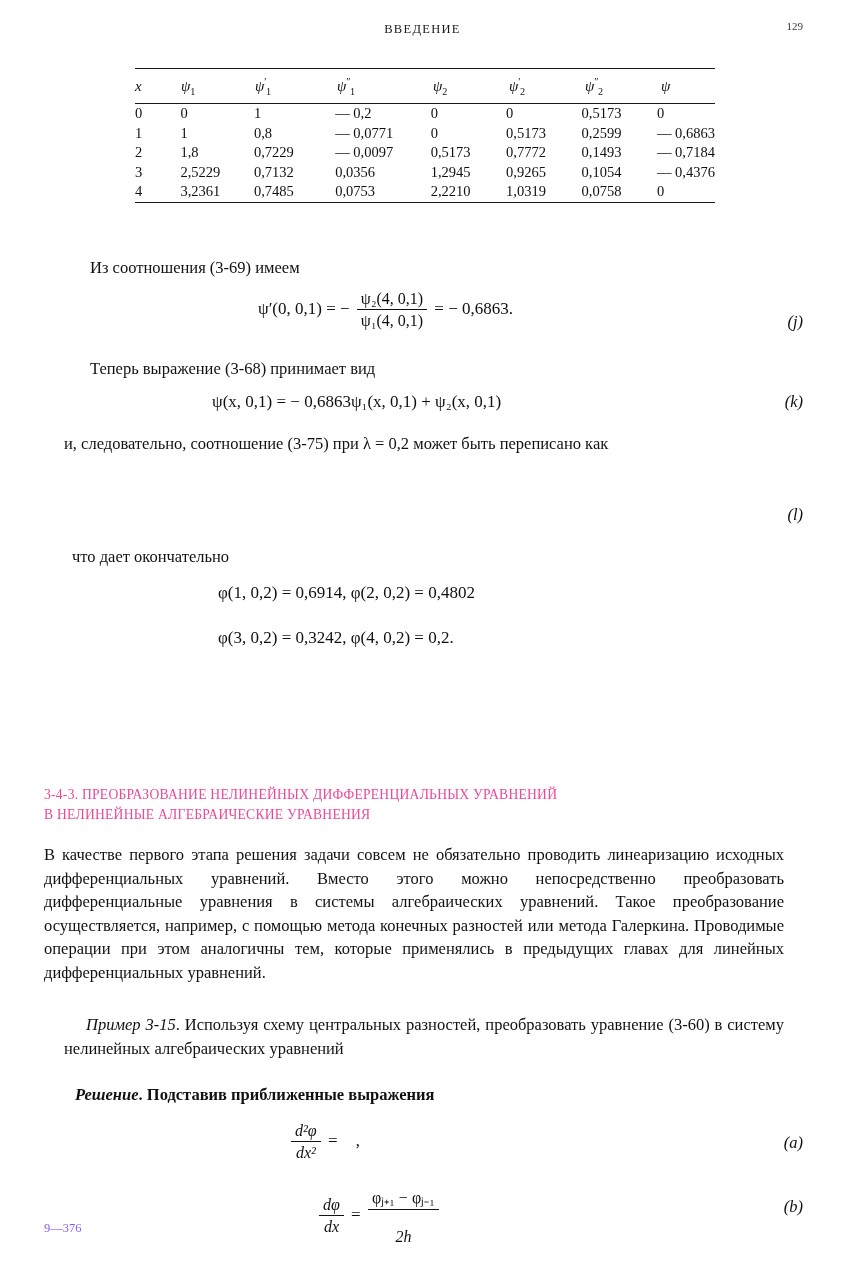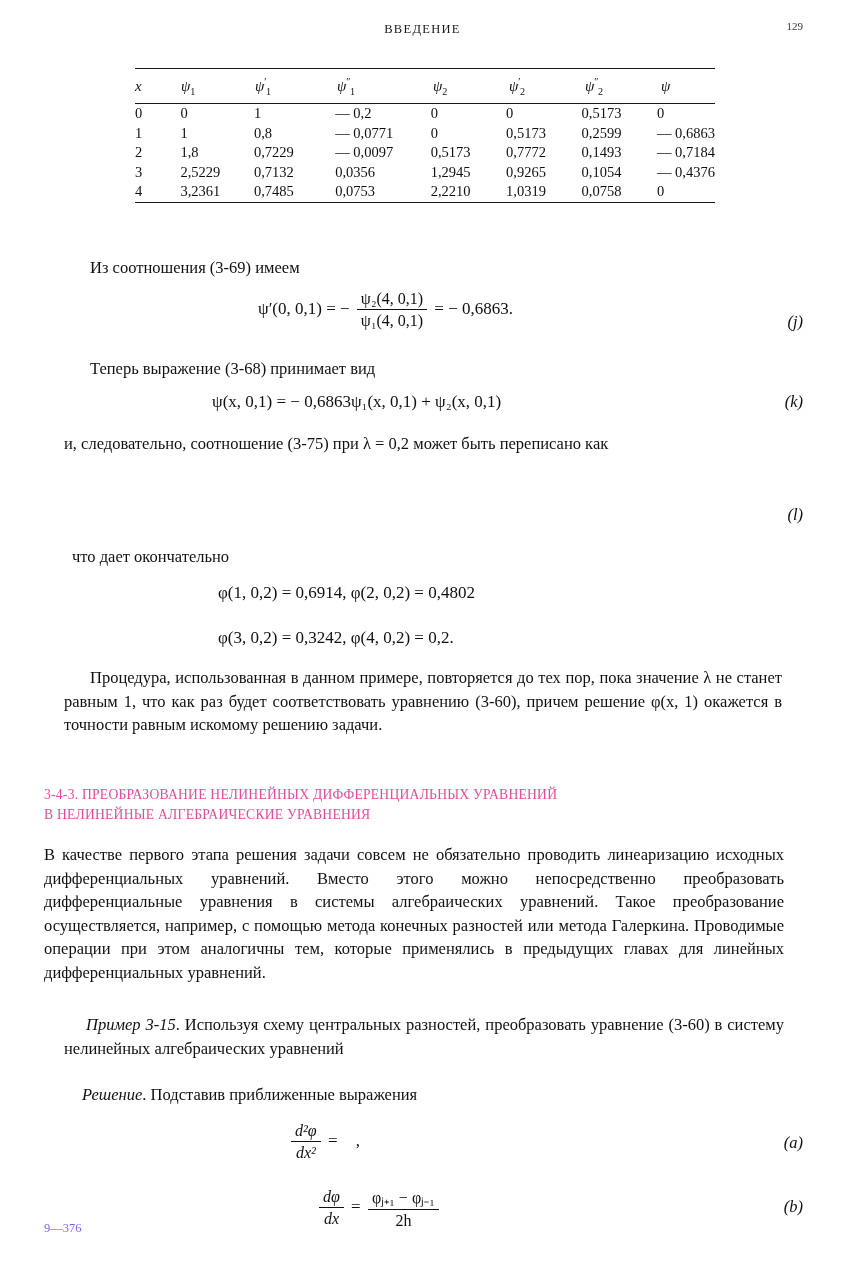--- a/index.html
+++ b/index.html
@@ -273,32 +273,31 @@
 
   <div class="para" style="top:432px; left:64px; width:718px;">и, следовательно, соотношение (3-75) при λ = 0,2 может быть переписано как</div>
 
   <div class="eqlabel" style="top:505px;">(l)</div>
 
   <div class="para" style="top:545px; left:72px; width:718px;">что дает окончательно</div>
 
   <div class="eq" style="top:583px; left:218px;">φ(1, 0,2) = 0,6914,     φ(2, 0,2) = 0,4802</div>
   <div class="eq" style="top:628px; left:218px;">φ(3, 0,2) = 0,3242,     φ(4, 0,2) = 0,2.</div>
 
-  <div class="para indent" style="top:666px; left:64px; width:718px;">Процедура, использованная в данном примере, повторяется до тех пор, пока значение λ не станет равным 1, что как раз будет соответствовать уравнению (3-60), причем решение φ(x, 1) окажется в точности равным искомому решению задачи.</div>
 
   <div class="section-head" style="top:785px; left:44px; width:740px;">3-4-3. ПРЕОБРАЗОВАНИЕ НЕЛИНЕЙНЫХ ДИФФЕРЕНЦИАЛЬНЫХ УРАВНЕНИЙ</div>
   <div class="section-head" style="top:805px; left:44px; width:740px;">В НЕЛИНЕЙНЫЕ АЛГЕБРАИЧЕСКИЕ УРАВНЕНИЯ</div>
 
   <div class="para" style="top:843px; left:44px; width:740px;">В качестве первого этапа решения задачи совсем не обязательно проводить линеаризацию исходных дифференциальных уравнений. Вместо этого можно непосредственно преобразовать дифференциальные уравнения в системы алгебраических уравнений. Такое преобразование осуществляется, например, с помощью метода конечных разностей или метода Галеркина. Проводимые операции при этом аналогичны тем, которые применялись в предыдущих главах для линейных дифференциальных уравнений.</div>
 
   <div class="para" style="top:1013px; left:64px; width:720px;">
     <span style="display:inline-block;width:22px;"></span><i class="v">Пример 3-15</i><span>. Используя схему центральных разностей, преобразовать уравнение (3-60) в систему нелинейных алгебраических уравнений</span>
   </div>
 
-  <div class="para" style="top:1083px; left:60px; width:720px;">
+  <div class="para" style="top:1083px; left:53px; width:720px;font-weight:bold;">
     <span style="display:inline-block;width:22px;"></span><i class="v">Решение</i><span>. Подставив приближенные выражения</span>
   </div>
 
   <div class="eq" style="top:1122px; left:288px;">
     <span class="frac">
       <span class="num" style="font-style:italic;">d²φ</span>
       <span class="den" style="font-style:italic;">dx²</span>
     </span>
     <span>=</span>
     <span style="margin-left:14px;">,</span>
@@ -306,20 +305,20 @@
   <div class="eqlabel" style="top:1133px;">(a)</div>
 
   <div class="eq" style="top:1186px; left:316px;">
     <span class="frac">
       <span class="num" style="font-style:italic;">dφ</span>
       <span class="den" style="font-style:italic;">dx</span>
     </span>
     <span>=</span>
     <span class="frac">
       <span class="num">φⱼ₊₁ − φⱼ₋₁</span>
-      <span class="den" style="">2h</span>
+      <span class="den" style="font-style:italic;margin-top:16px;">2h</span>
     </span>
   </div>
   <div class="eqlabel" style="top:1197px;">(b)</div>
 
   <div class="footer-sig">9—376</div>
 
 </div>
 
 </body></html>

